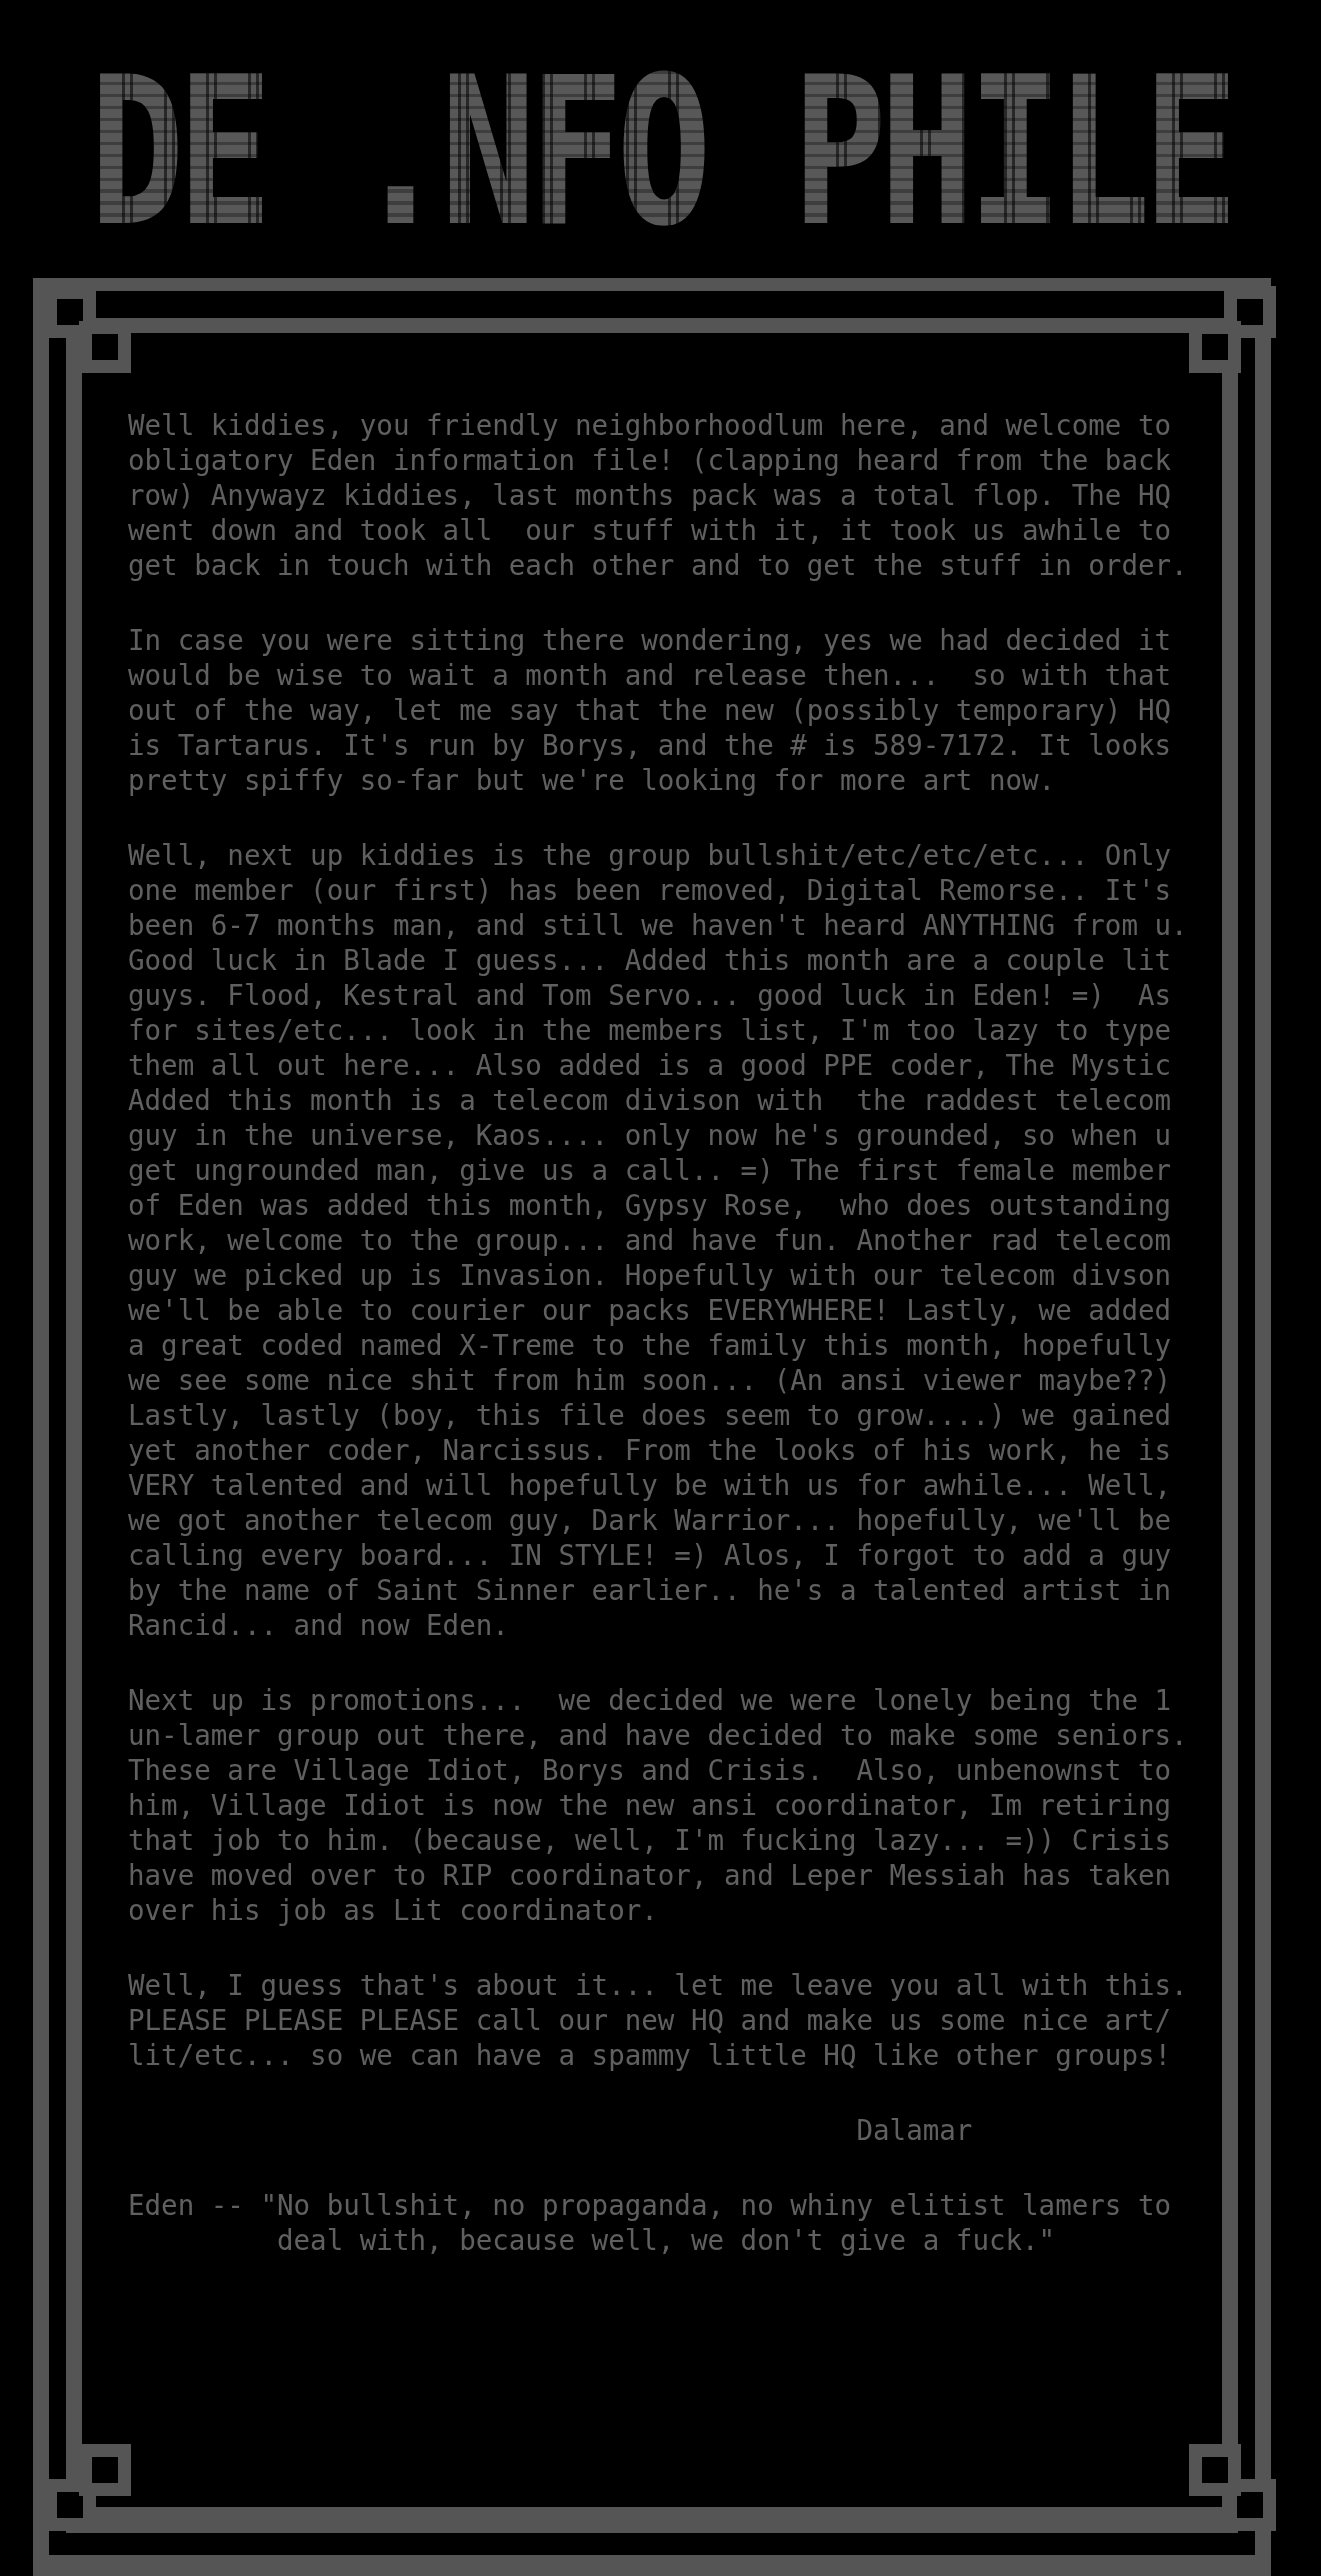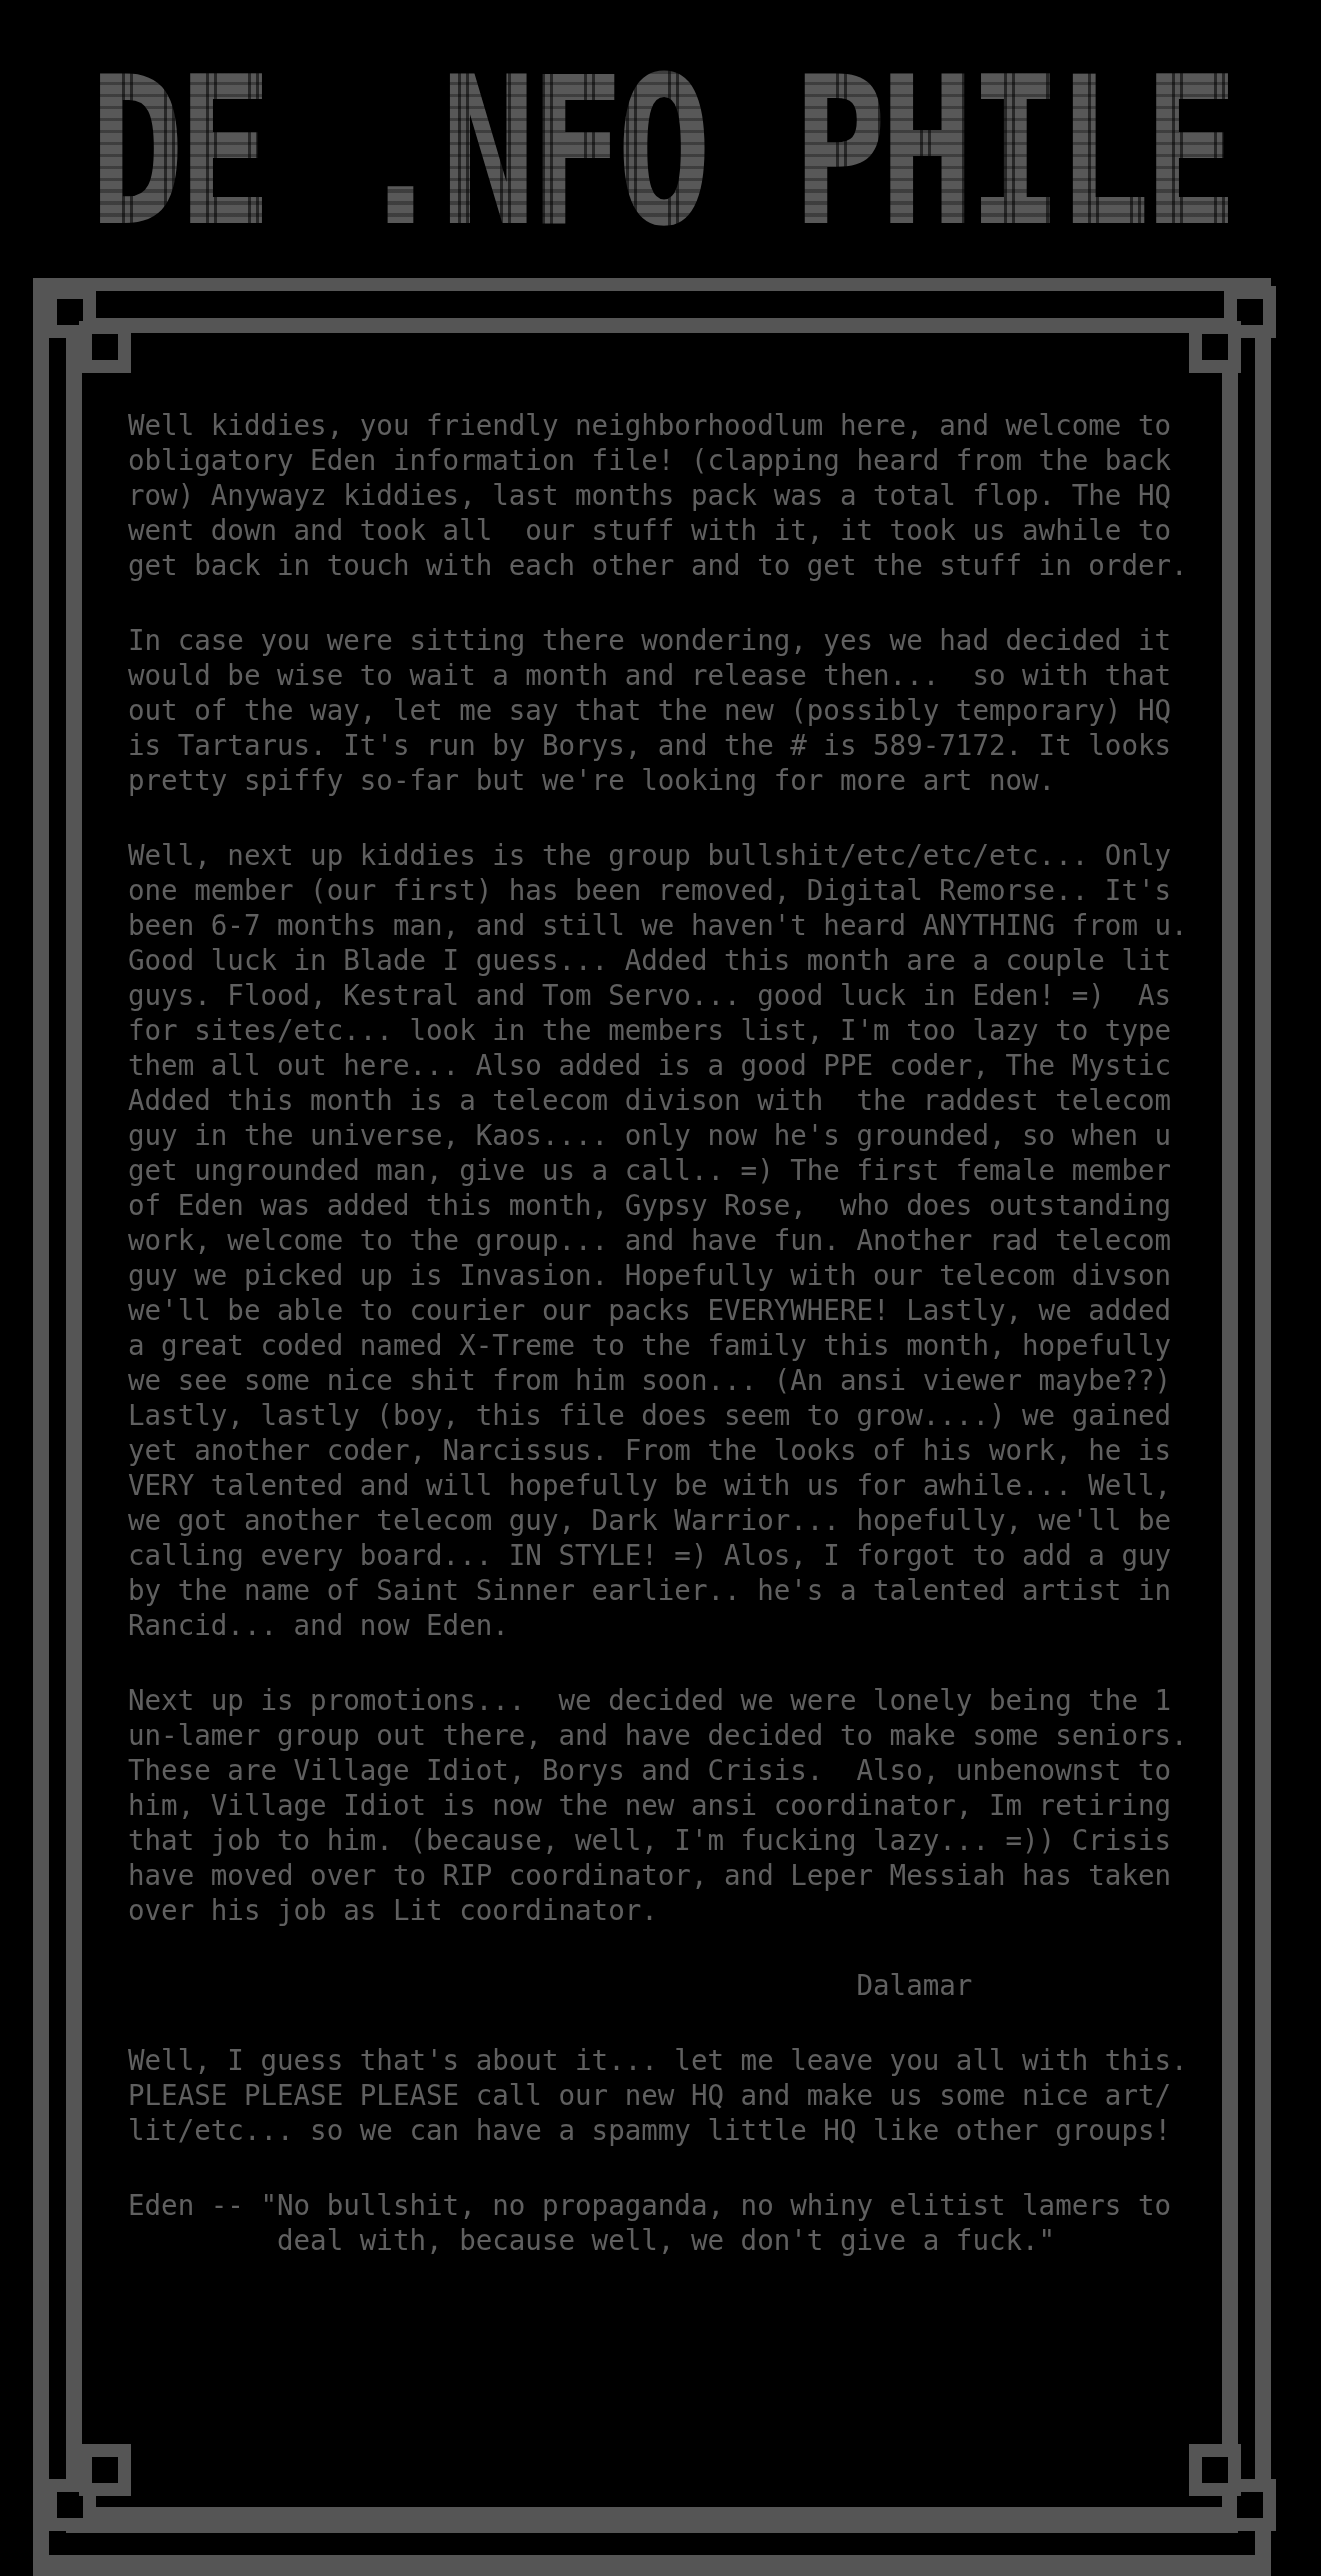--- a/index.html
+++ b/index.html
@@ -158,22 +158,22 @@
 calling every board... IN STYLE! =) Alos, I forgot to add a guy
 by the name of Saint Sinner earlier.. he's a talented artist in
 Rancid... and now Eden.</div>
       <div class="para">Next up is promotions...  we decided we were lonely being the 1
 un-lamer group out there, and have decided to make some seniors.
 These are Village Idiot, Borys and Crisis.  Also, unbenownst to
 him, Village Idiot is now the new ansi coordinator, Im retiring
 that job to him. (because, well, I'm fucking lazy... =)) Crisis
 have moved over to RIP coordinator, and Leper Messiah has taken
 over his job as Lit coordinator.</div>
-      <div class="para">                                            Dalamar</div>
       <div class="para">Well, I guess that's about it... let me leave you all with this.
 PLEASE PLEASE PLEASE call our new HQ and make us some nice art/
 lit/etc... so we can have a spammy little HQ like other groups!</div>
+      <div class="para">                                            Dalamar</div>
       <div class="para">Eden -- "No bullshit, no propaganda, no whiny elitist lamers to
          deal with, because well, we don't give a fuck."</div>
     </div>
 
 </div>
 
 
 </body></html>

